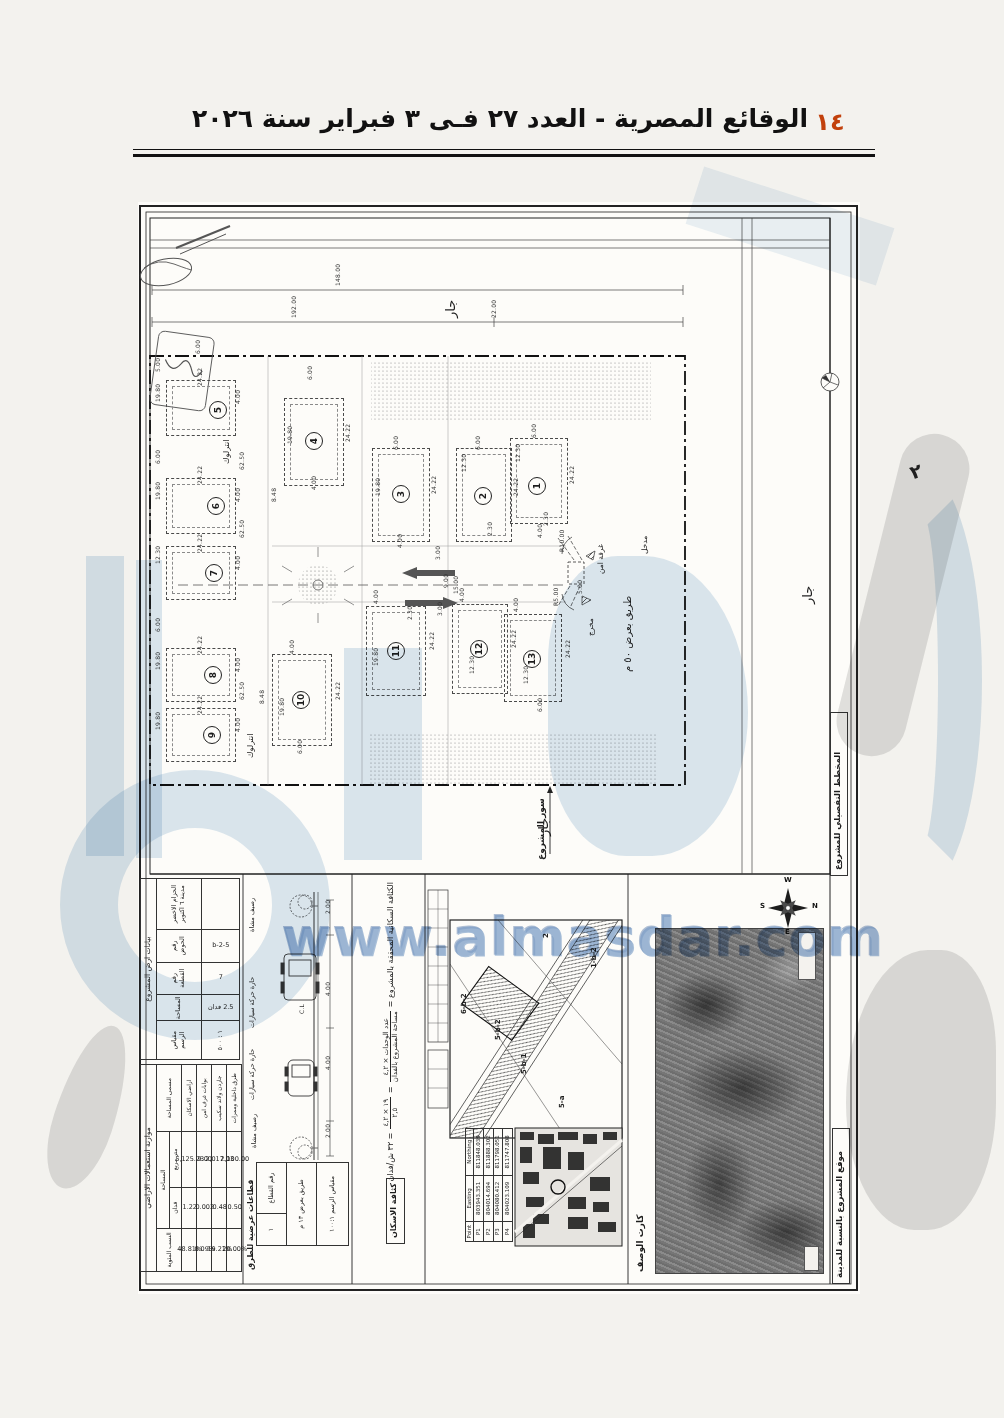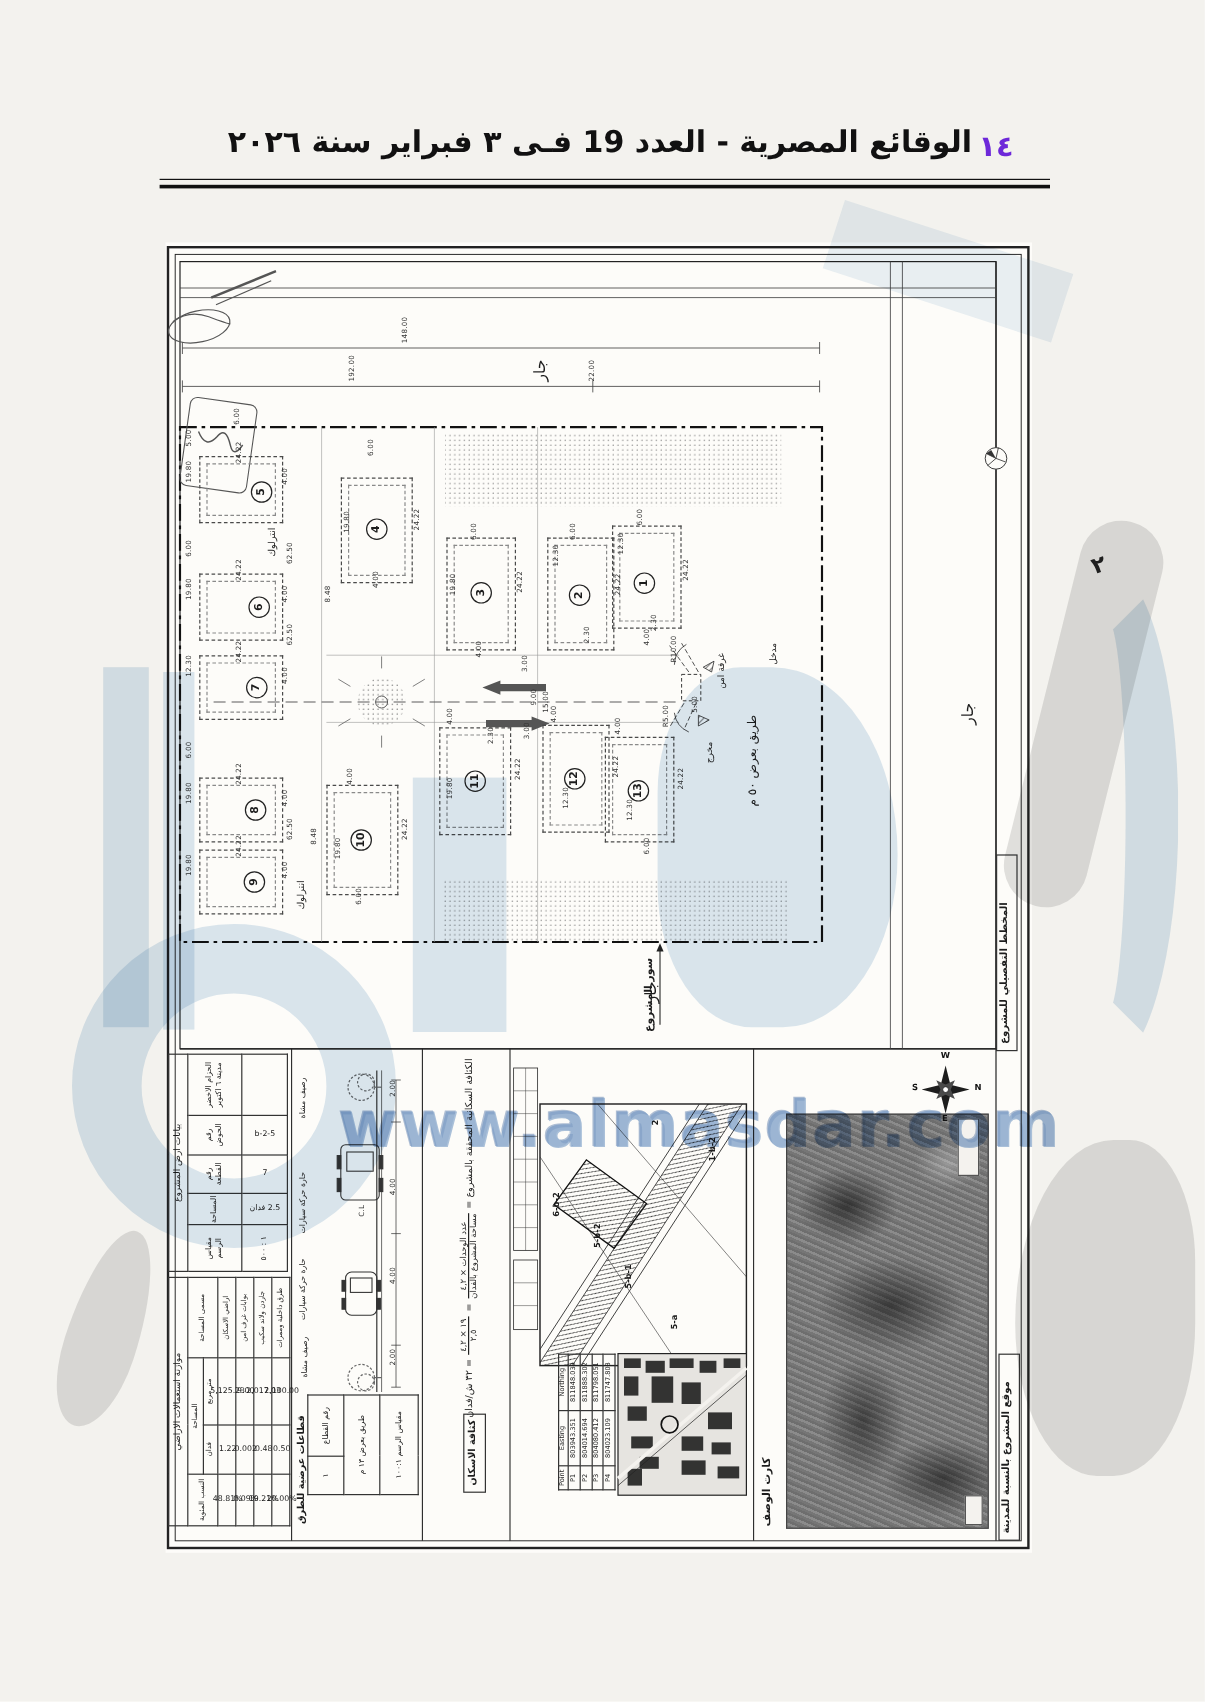--- a/index.html
+++ b/index.html
@@ -1,20 +1,20 @@
 <!DOCTYPE html>
 <html lang="ar"><head>
 <meta charset="utf-8">
 <style>
   html,body{margin:0;padding:0;}
   body{width:1004px;height:1418px;position:relative;background:#f3f2ee;font-family:"DejaVu Sans",sans-serif;overflow:hidden;color:#1c1c1c;}
   .abs{position:absolute;}
   
   #hdr-title{position:absolute;left:180px;top:104px;width:640px;text-align:center;font-size:25px;font-weight:bold;color:#111;}
-  #hdr-page{position:absolute;left:806px;top:108px;width:48px;text-align:center;font-size:24px;font-weight:bold;color:#6d28d9;}
+  #hdr-page{position:absolute;left:806px;top:108px;width:48px;text-align:center;font-size:24px;font-weight:bold;color:#c2410c;}
   #hdr-rule{position:absolute;left:133px;top:149px;width:742px;height:4px;border-top:1.5px solid #111;border-bottom:3.5px solid #111;}
   
   #sheet{position:absolute;left:138px;top:202px;width:722px;height:1092px;background:#fdfcf9;}
   #sheet svg{position:absolute;left:0;top:0;}
   .plot{position:absolute;border:1.1px dashed #4a4a4a;}
   .plot::after{content:"";position:absolute;inset:5px;border:0.8px dashed #8a8a8a;}
   .pcirc{position:absolute;width:16px;height:16px;border-radius:50%;border:1.3px solid #222;background:#fdfcf9;display:flex;align-items:center;justify-content:center;font-size:9px;font-weight:bold;transform:rotate(-90deg);z-index:3;}
   .dim{position:absolute;font-size:6px;color:#333;transform:rotate(-90deg);transform-origin:0 0;white-space:nowrap;z-index:3;letter-spacing:0.2px;}
   .vl{position:absolute;transform:rotate(-90deg);transform-origin:0 0;white-space:nowrap;z-index:4;color:#1d1d1d;}
   .kml{position:absolute;font-size:7px;font-weight:bold;transform:rotate(-90deg);transform-origin:0 0;white-space:nowrap;z-index:4;}
@@ -45,21 +45,21 @@
   .wmg{background:rgba(150,150,150,0.28);}
   #wm-url{position:absolute;left:282px;top:906px;width:530px;z-index:7;pointer-events:none;
     font-size:54px;font-weight:bold;letter-spacing:1px;color:rgba(112,152,200,0.58);
     text-shadow:2px 2px 0 rgba(255,255,255,0.55),-1px -1px 0 rgba(60,100,160,0.4);mix-blend-mode:multiply;}
   #note2{position:absolute;left:772px;top:258px;font-size:19px;font-weight:bold;transform:rotate(-18deg);color:#222;z-index:4;}
   .comp-l{position:absolute;font-size:7px;font-weight:bold;z-index:5;color:#111;}
 </style>
 </head>
 <body>
 
-<div id="hdr-title">الوقائع المصرية - العدد 19 فـى ٣ فبراير سنة ٢٠٢٦</div>
+<div id="hdr-title">الوقائع المصرية - العدد ٢٧ فـى ٣ فبراير سنة ٢٠٢٦</div>
 <div id="hdr-page">١٤</div>
 <div id="hdr-rule"></div>
 
 <div id="sheet">
 
   <svg width="722" height="1092" viewBox="0 0 722 1092">
     <defs>
       <pattern id="dots" width="4" height="4" patternUnits="userSpaceOnUse">
           <circle cx="1" cy="1" r="0.6" fill="#777"></circle>
         </pattern>

